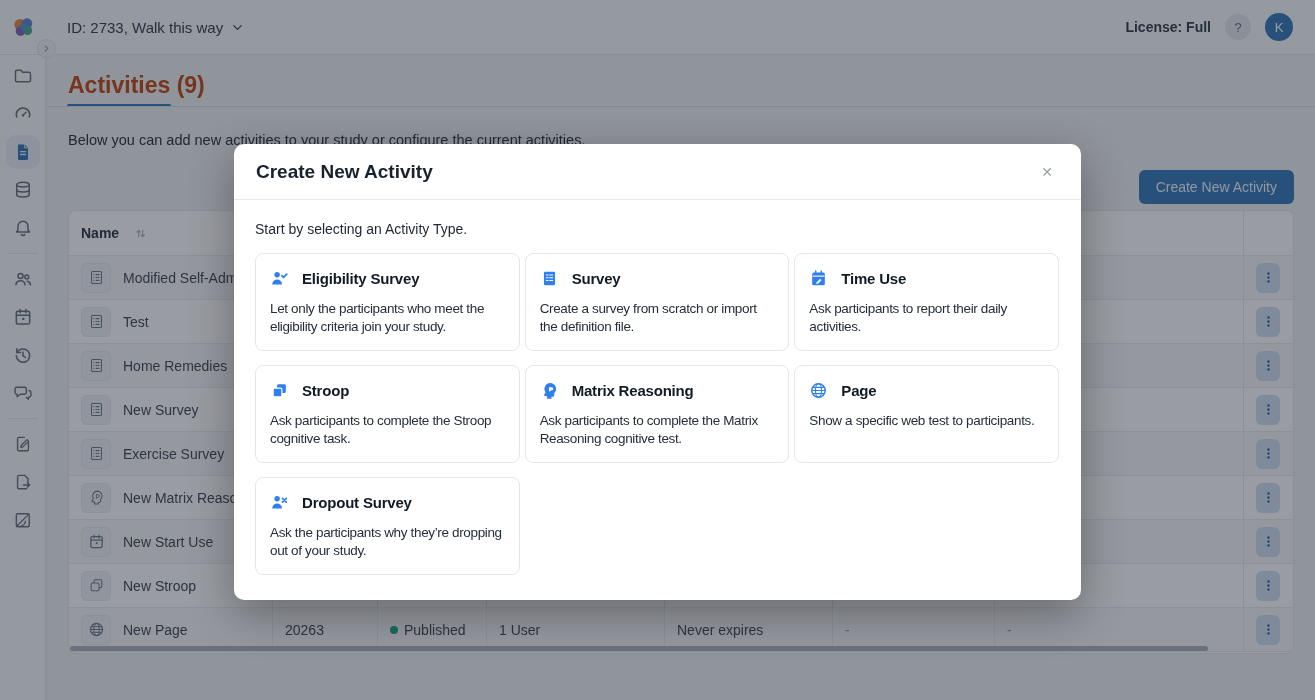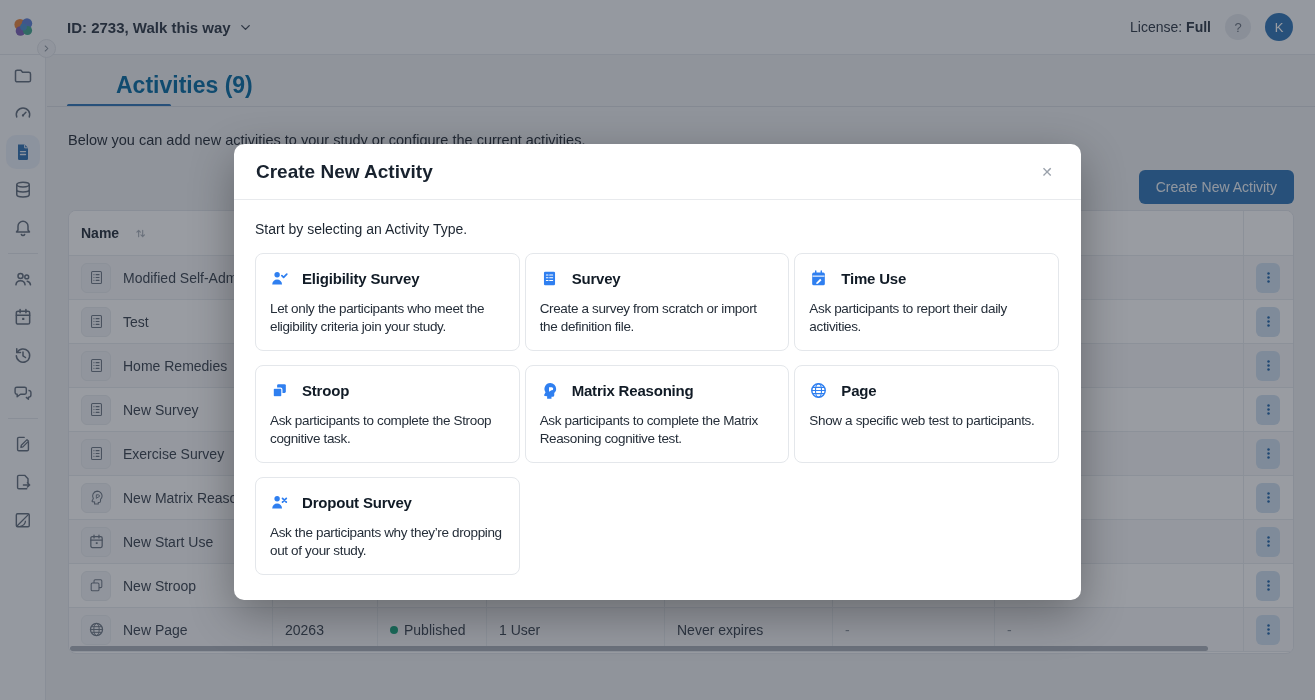--- a/index.html
+++ b/index.html
@@ -14,25 +14,25 @@
 
   
   .topbar {
     position:absolute; top:0; left:0; right:0; height:55px;
     background:#f8f9fb; border-bottom:1px solid #e2e5ea;
     display:flex; align-items:center; z-index:10;
   }
   .logo { margin-left:10px; width:27px; height:27px; flex:0 0 auto; }
   .study-title {
     margin-left:30px; display:flex; align-items:center; gap:7px;
-    font-size:15px; font-weight:bold; color:#2b3644; cursor:pointer;
+    font-size:15px; font-weight:normal; color:#2b3644; cursor:pointer;
   }
   .study-title .chev { width:15px; height:15px; color:#3c4654; }
   .topbar-right { margin-left:auto; margin-right:22px; display:flex; align-items:center; gap:14px; }
-  .license { font-size:14px; color:#2b3644; }
+  .license { font-size:14px; color:#2b3644;font-weight:bold; }
   .help-btn {
     width:26px; height:26px; border-radius:50%; background:#e3e7ed;
     color:#67707c; font-size:13px; display:flex; align-items:center; justify-content:center;
   }
   .avatar {
     width:28px; height:28px; border-radius:50%; background:#2e74b5;
     color:#fff; font-size:13px; display:flex; align-items:center; justify-content:center;
   }
 
   
@@ -50,21 +50,21 @@
   .side-div { width:30px; height:1px; background:#e2e5ea; margin:6px 0; }
   .expander {
     position:absolute; left:37px; top:39px; width:19px; height:19px; border-radius:50%;
     background:#f1f3f6; border:1px solid #dfe3e8; z-index:12;
     display:flex; align-items:center; justify-content:center; color:#848d98;
   }
   .expander svg { width:11px; height:11px; }
 
   
   .main { position:absolute; left:47px; top:56px; right:0; bottom:0; }
-  .page-title { position:absolute; left:21px; top:16px; font-size:23px; font-weight:bold; color:#0369a1;margin-left:48px; }
+  .page-title { position:absolute; left:21px; top:16px; font-size:23px; font-weight:bold; color:#c2410c; }
   .tab-underline { position:absolute; left:20px; top:48px; width:104px; height:3px; background:#2e74b5; border-radius:2px; }
   .title-rule { position:absolute; left:0; right:0; top:50px; height:1px; background:#d8dce2; }
   .page-desc { position:absolute; left:21px; top:76px; font-size:14.5px; color:#232b35; }
   .create-btn {
     position:absolute; right:21px; top:114px; height:34px; padding:0 17px;
     background:#2e74b5; color:#eef4fa; font-size:14px; border:none; border-radius:6px;
     display:flex; align-items:center; cursor:pointer;
   }
 
   

